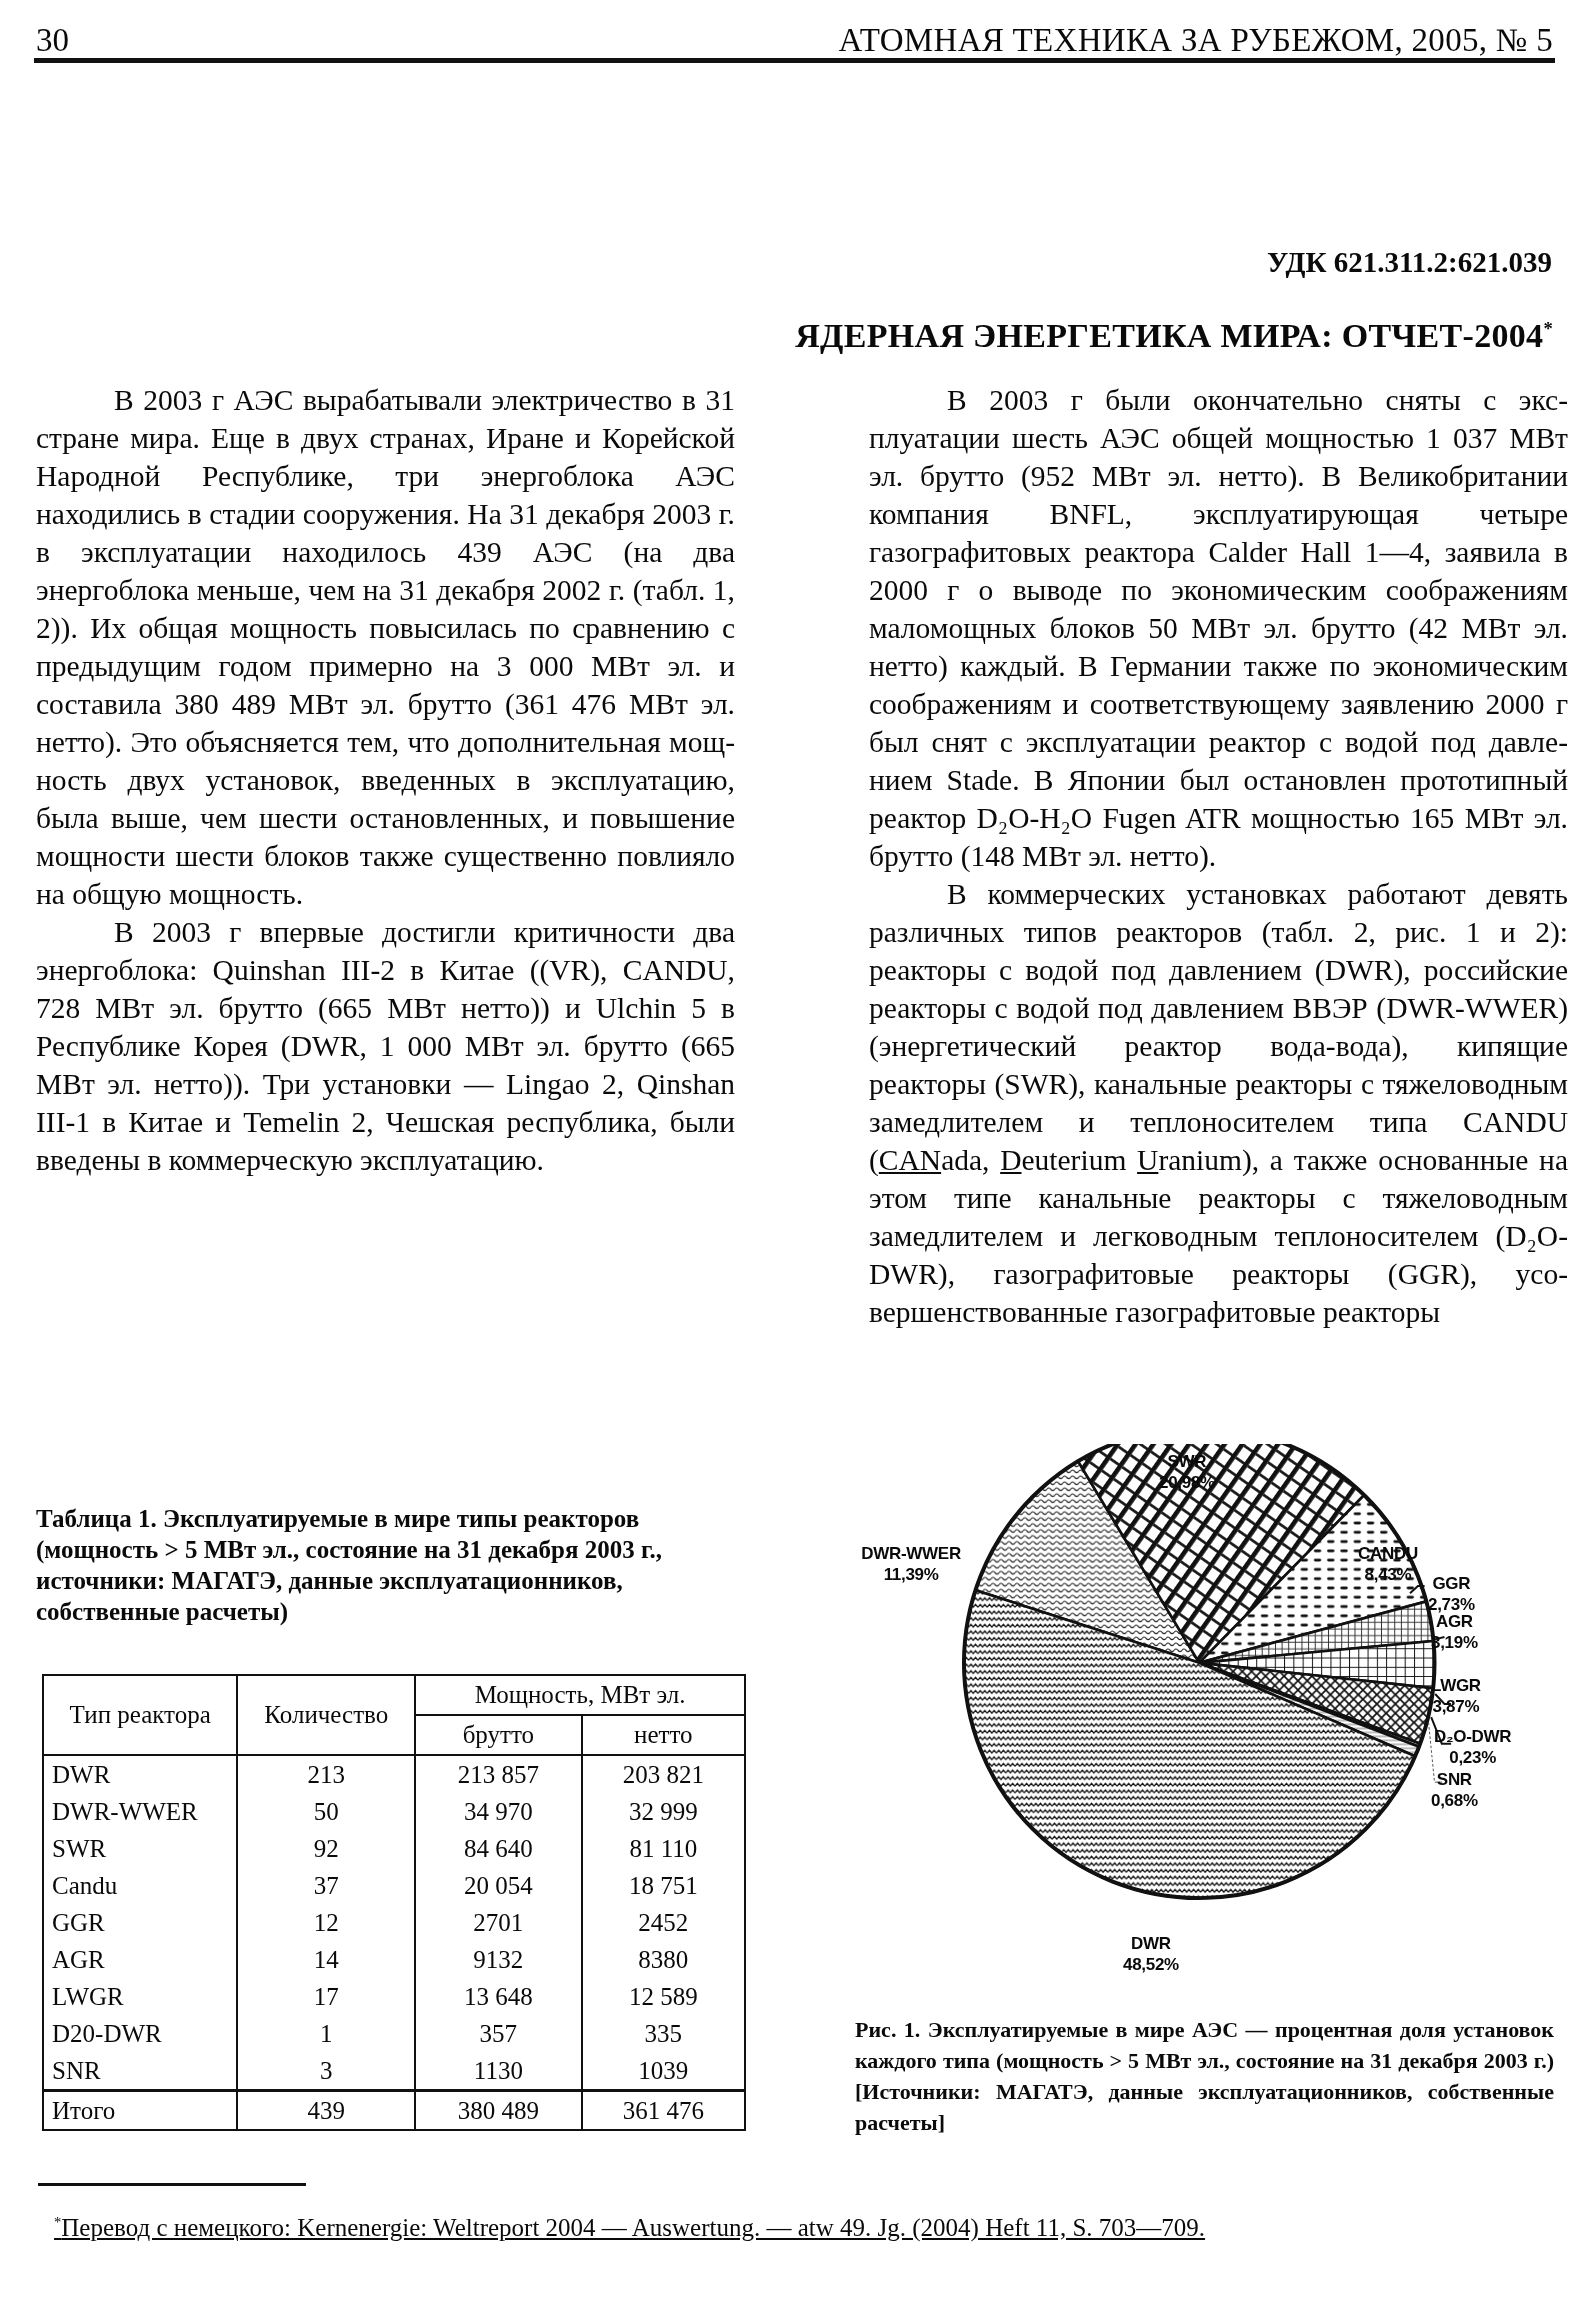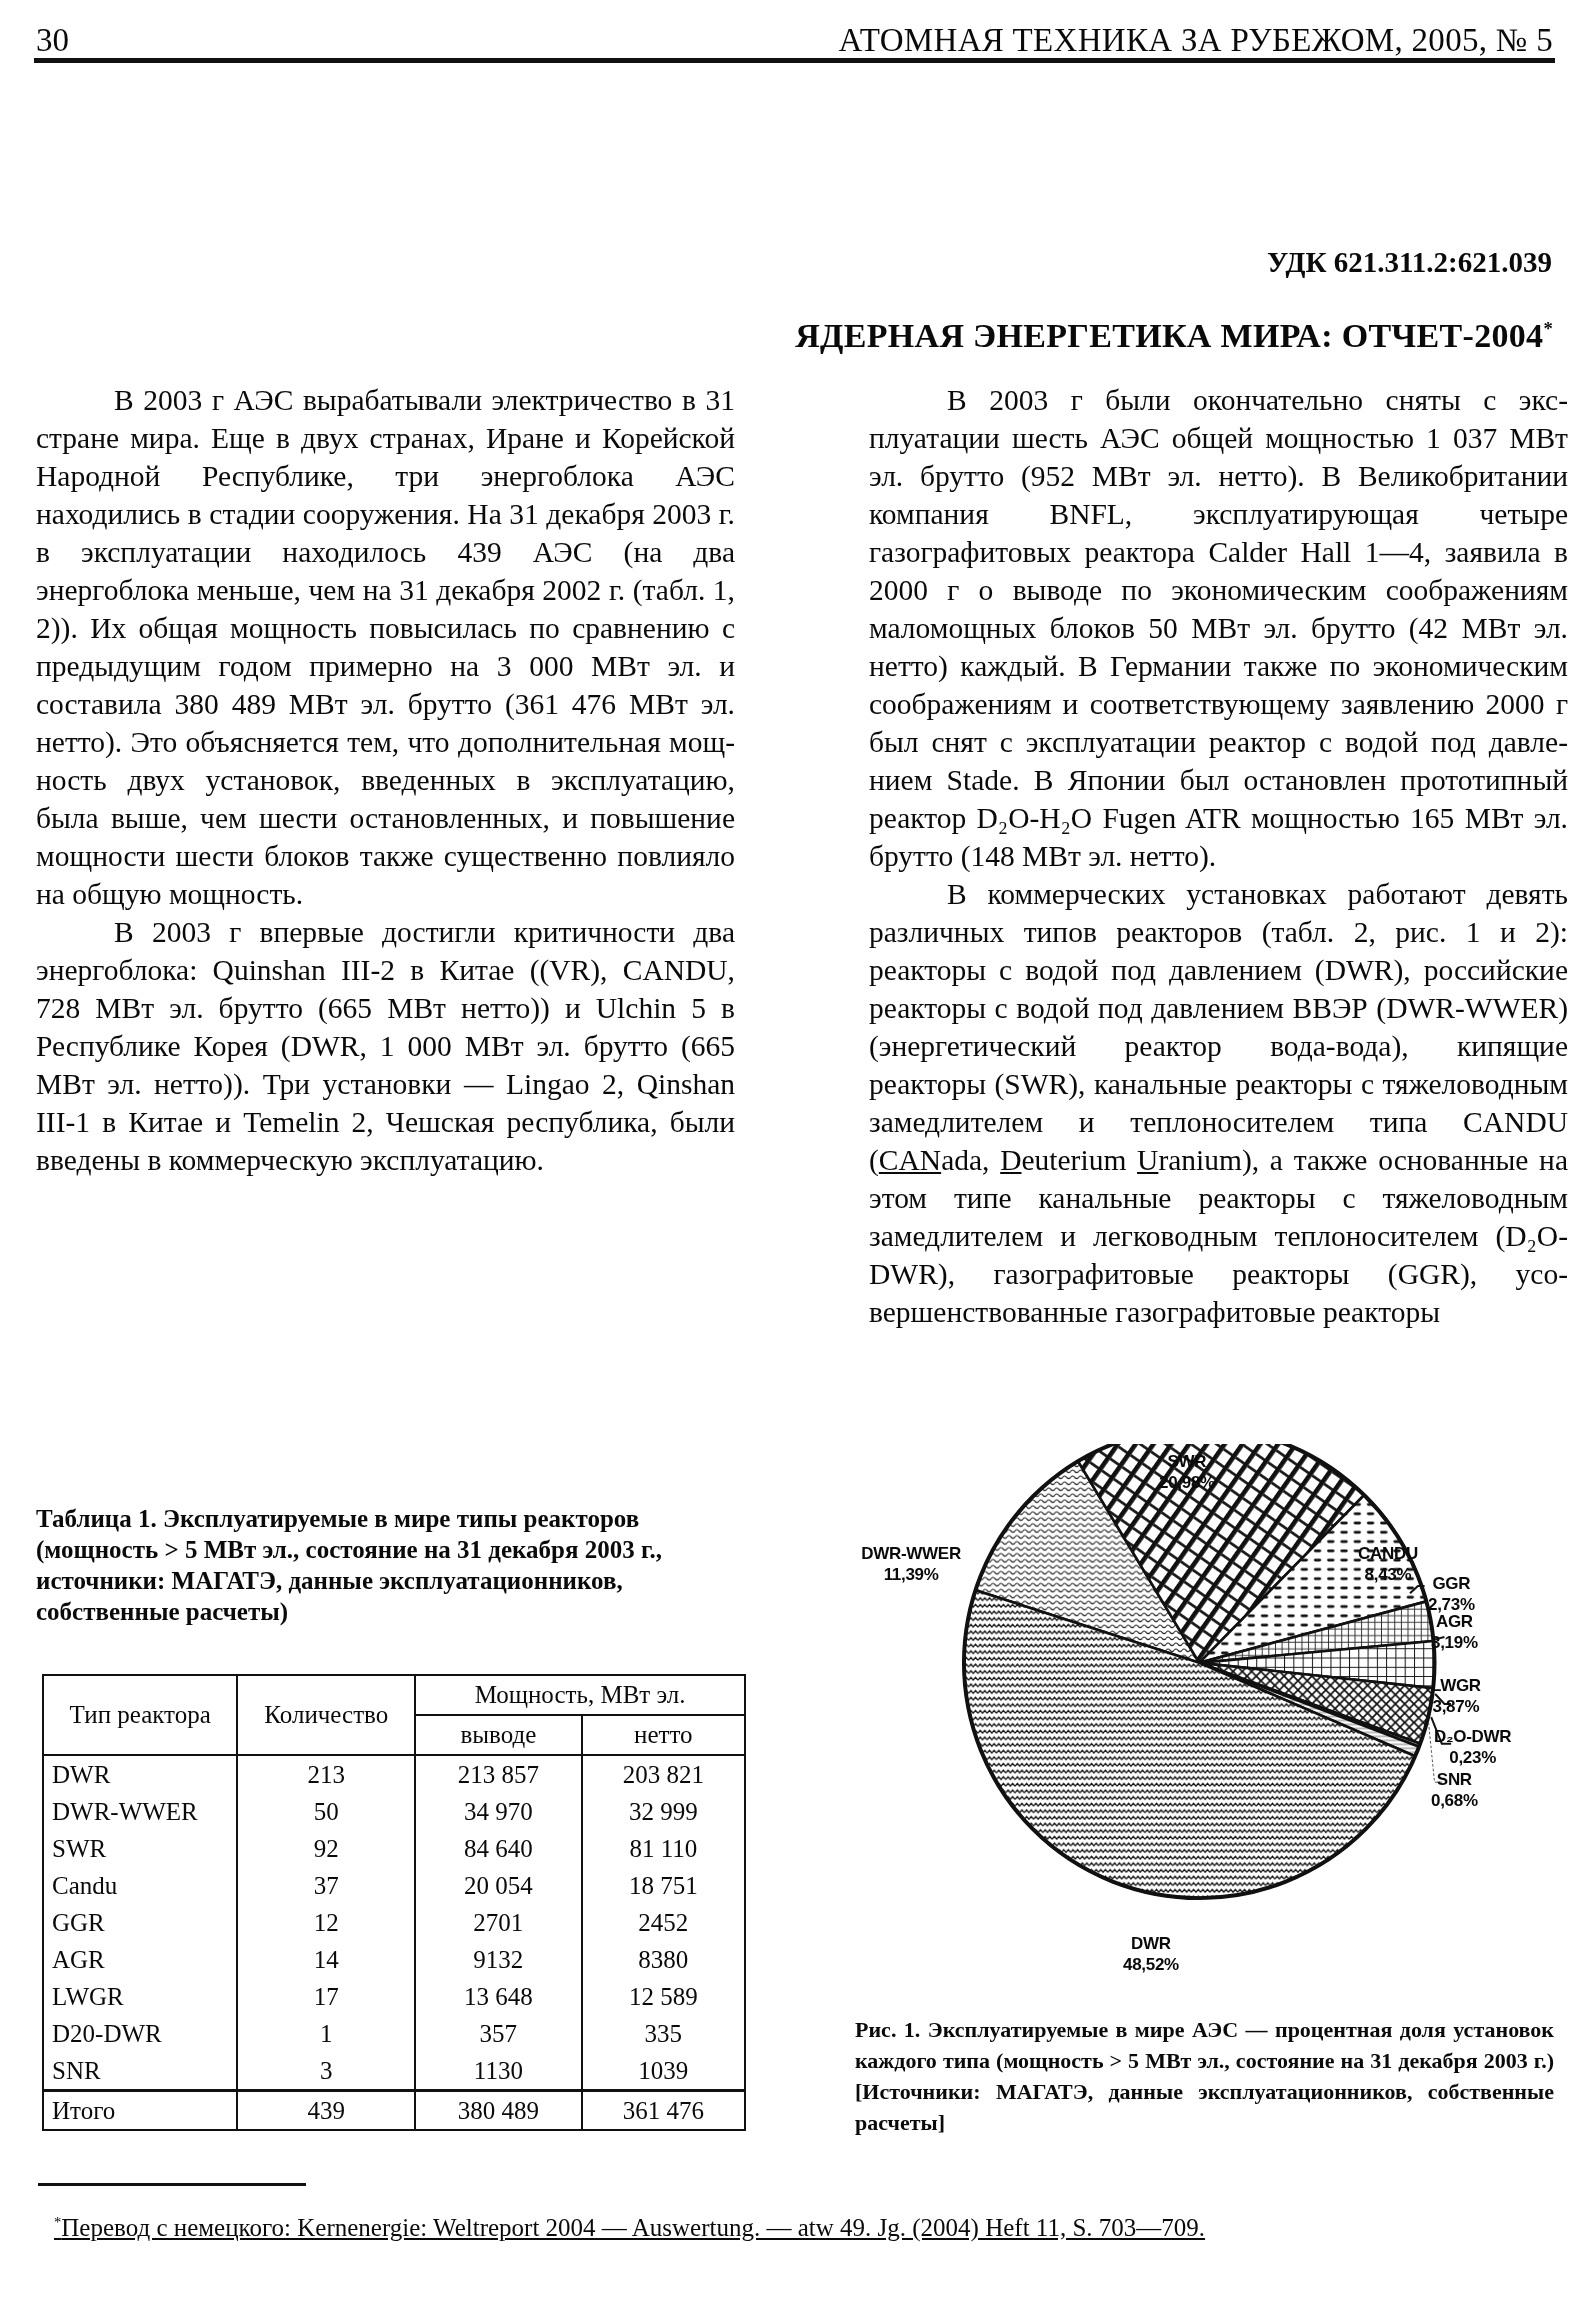--- a/index.html
+++ b/index.html
@@ -71,21 +71,21 @@
       <col style="width:167px">
       <col style="width:164px">
   </colgroup>
   <thead>
     <tr>
       <th rowspan="2" style="height:78px">Тип реактора</th>
       <th rowspan="2">Количество</th>
       <th colspan="2" style="border-bottom:2px solid #111;">Мощность, МВт эл.</th>
     </tr>
     <tr>
-      <th>выводе</th>
+      <th>брутто</th>
       <th>нетто</th>
     </tr>
   </thead>
   <tbody>
     <tr>
         <td class="name">DWR</td>
         <td class="num">213</td>
         <td class="num">213 857</td>
         <td class="num">203 821</td>
       </tr>

